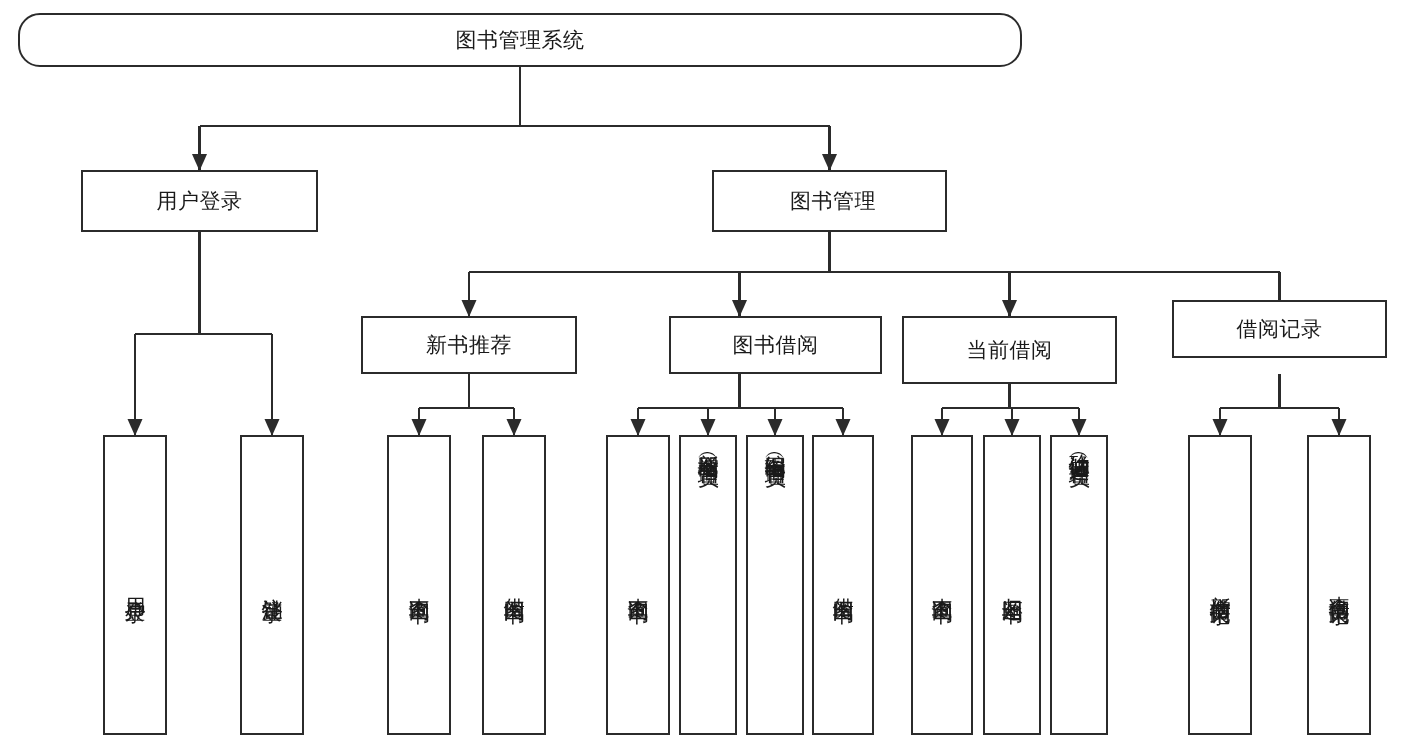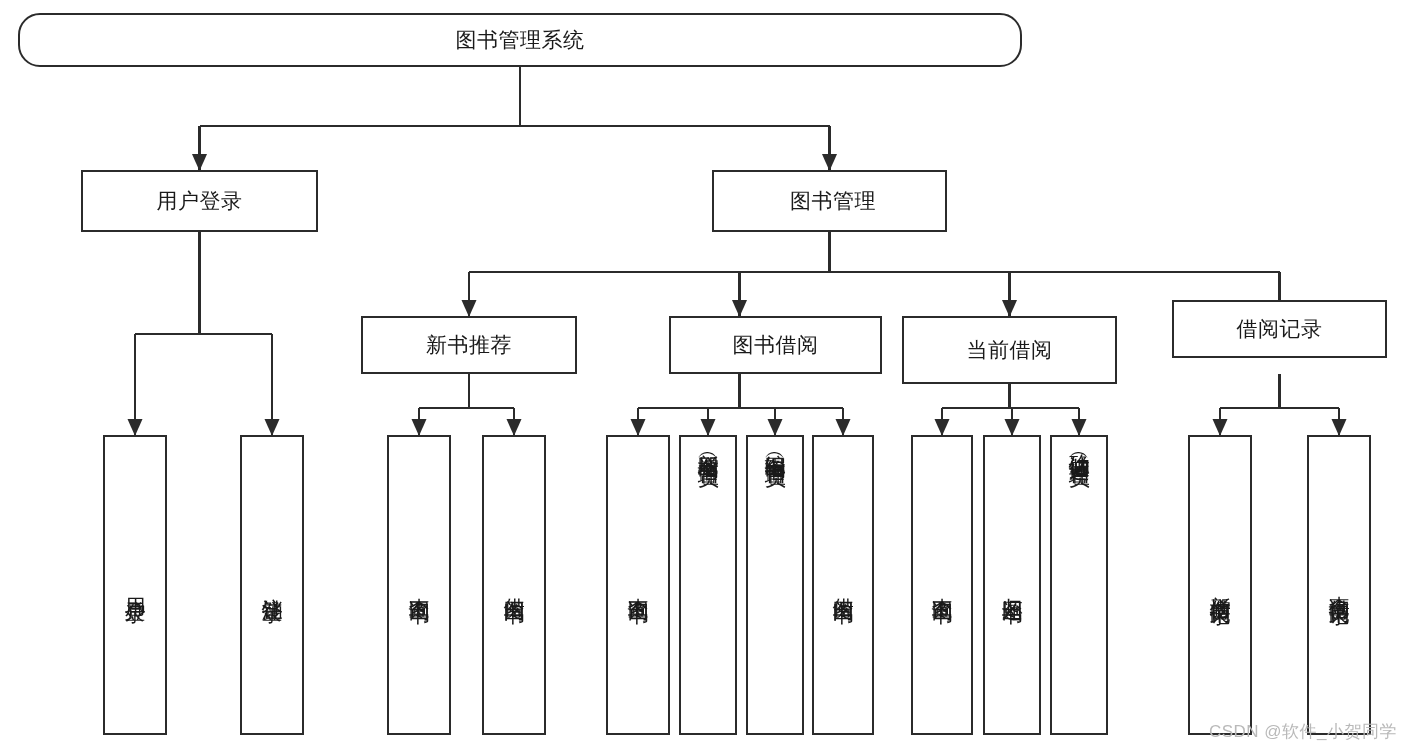--- a/index.html
+++ b/index.html
@@ -184,14 +184,13 @@
       <div class="node-box vertical tall-text" style="left: 1050px; top: 435px; width: 58px; height: 300px; border-color: rgb(43, 43, 43); background: rgb(255, 255, 255);">
         <span class="node-label">确认归还（管理员）</span>
       </div>
       <div class="node-box vertical" style="left: 1188px; top: 435px; width: 64px; height: 300px; border-color: rgb(43, 43, 43); background: rgb(255, 255, 255);">
         <span class="node-label">新增借阅记录</span>
       </div>
       <div class="node-box vertical" style="left: 1307px; top: 435px; width: 64px; height: 300px; border-color: rgb(43, 43, 43); background: rgb(255, 255, 255);">
         <span class="node-label">查询借阅记录</span>
       </div>
     </div>
-  <div class="watermark">CSDN @软件_小贺同学</div>
 </div>
 
 </body></html>

